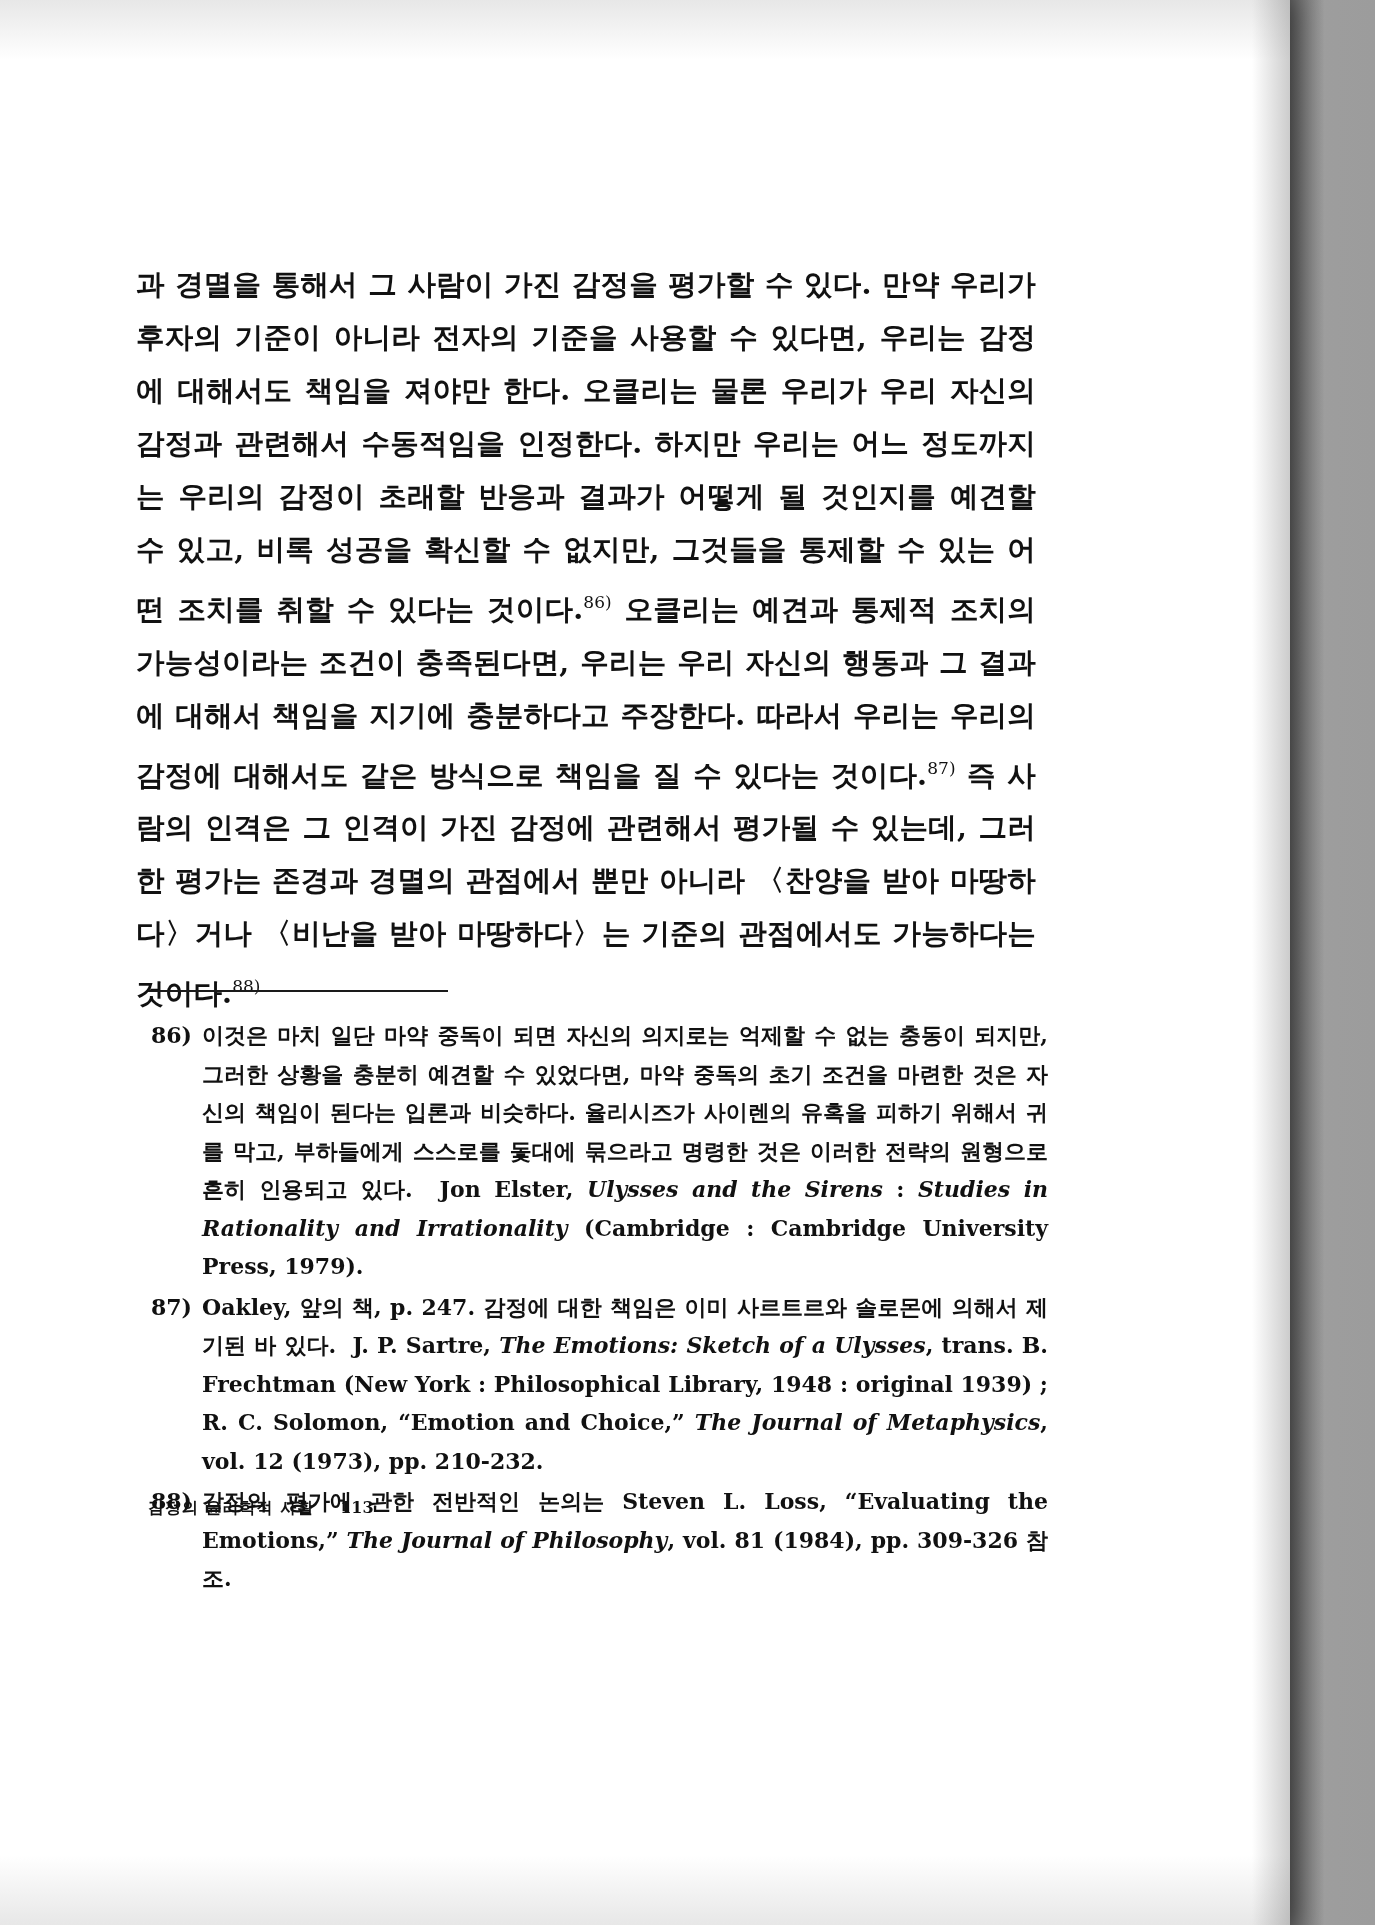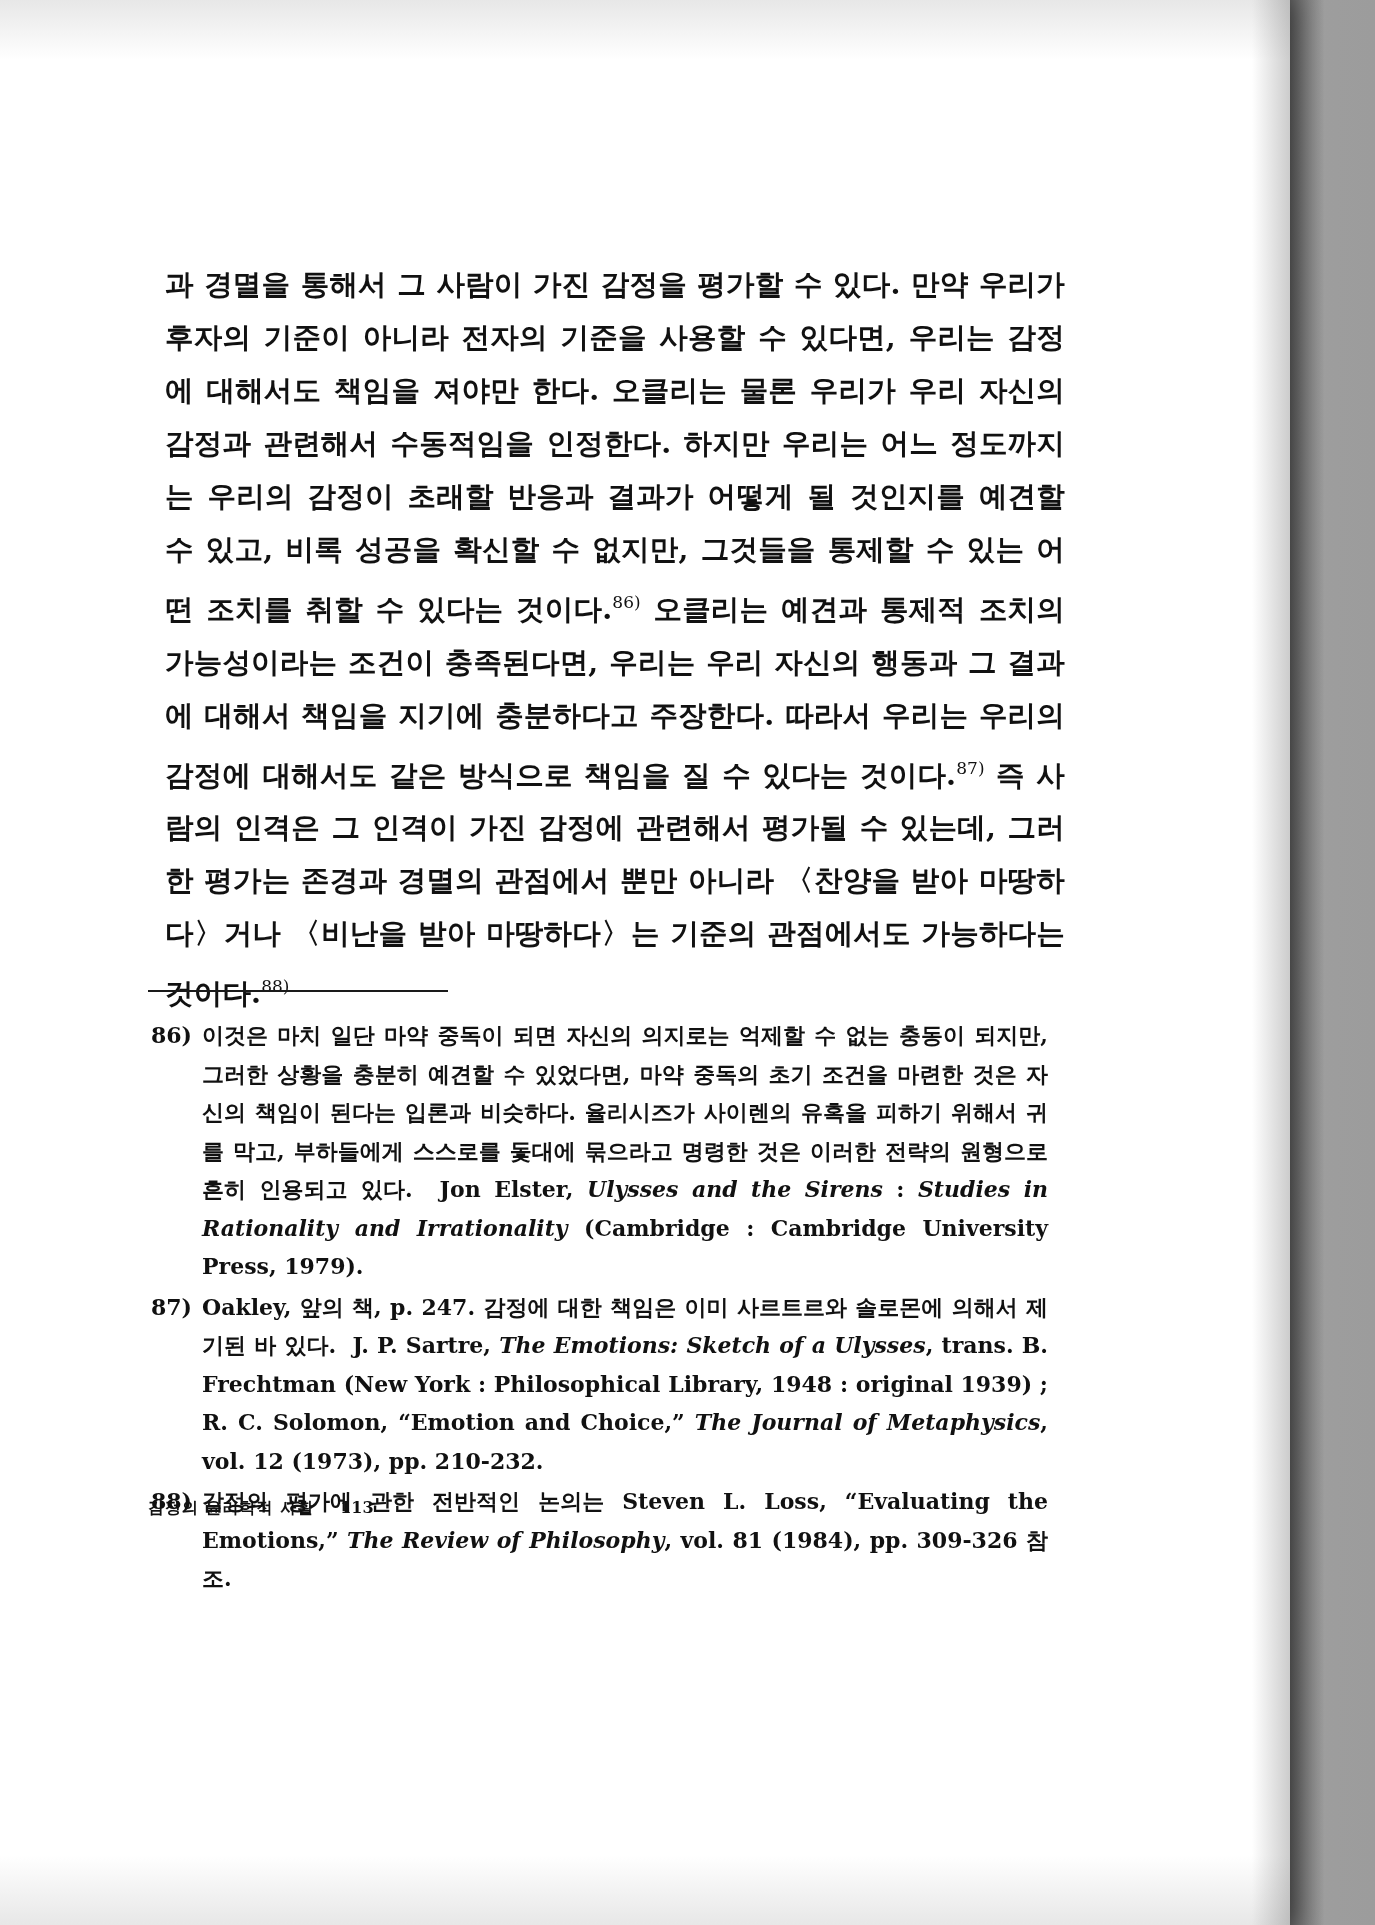--- a/index.html
+++ b/index.html
@@ -62,21 +62,21 @@
     position: absolute;
     left: 0; bottom: 0;
     width: 1290px; height: 70px;
     background: linear-gradient(to top, rgba(160,160,160,0.25), rgba(255,255,255,0));
     pointer-events: none;
   }
 
   
   .text-column {
     position: absolute;
-    left: 165px;
+    left: 136px;
     top: 258px;
     width: 900px;
   }
 
   .body-par {
     font-size: 28.5px;
     line-height: 53px;
     color: #111;
     text-align: justify;
     letter-spacing: 0.2px;
@@ -165,21 +165,21 @@
       <div class="fn-item">
         <span class="fn-num">86)</span>
         <span class="fn-body">이것은 마치 일단 마약 중독이 되면 자신의 의지로는 억제할 수 없는 충동이 되지만, 그러한 상황을 충분히 예견할 수 있었다면, 마약 중독의 초기 조건을 마련한 것은 자신의 책임이 된다는 입론과 비슷하다. 율리시즈가 사이렌의 유혹을 피하기 위해서 귀를 막고, 부하들에게 스스로를 돛대에 묶으라고 명령한 것은 이러한 전략의 원형으로 흔히 인용되고 있다.&nbsp; Jon Elster, <i>Ulysses and the Sirens</i> : <i>Studies in Rationality and Irrationality</i> (Cambridge : Cambridge University Press, 1979).</span>
       </div>
       <div class="fn-item">
         <span class="fn-num">87)</span>
         <span class="fn-body">Oakley, 앞의 책, p. 247. 감정에 대한 책임은 이미 사르트르와 솔로몬에 의해서 제기된 바 있다.&nbsp; J. P. Sartre, <i>The Emotions: Sketch of a Ulysses</i>, trans. B. Frechtman (New York : Philosophical Library, 1948 : original 1939) ; R. C. Solomon, “Emotion and Choice,” <i>The Journal of Metaphysics</i>, vol. 12 (1973), pp. 210-232.</span>
       </div>
       <div class="fn-item">
         <span class="fn-num">88)</span>
-        <span class="fn-body">감정의 평가에 관한 전반적인 논의는 Steven L. Loss, “Evaluating the Emotions,” <i>The Review of Philosophy</i>, vol. 81 (1984), pp. 309-326 참조.</span>
+        <span class="fn-body">감정의 평가에 관한 전반적인 논의는 Steven L. Loss, “Evaluating the Emotions,” <i>The Journal of Philosophy</i>, vol. 81 (1984), pp. 309-326 참조.</span>
       </div>
     </div>
 
     <div class="footer-line">
       <span class="footer-title">감정의 윤리학적 사활</span><span class="footer-page">113</span>
     </div>
 
     <div class="page-edge"></div>
   </div>
   <div class="page-edge-dark"></div>

